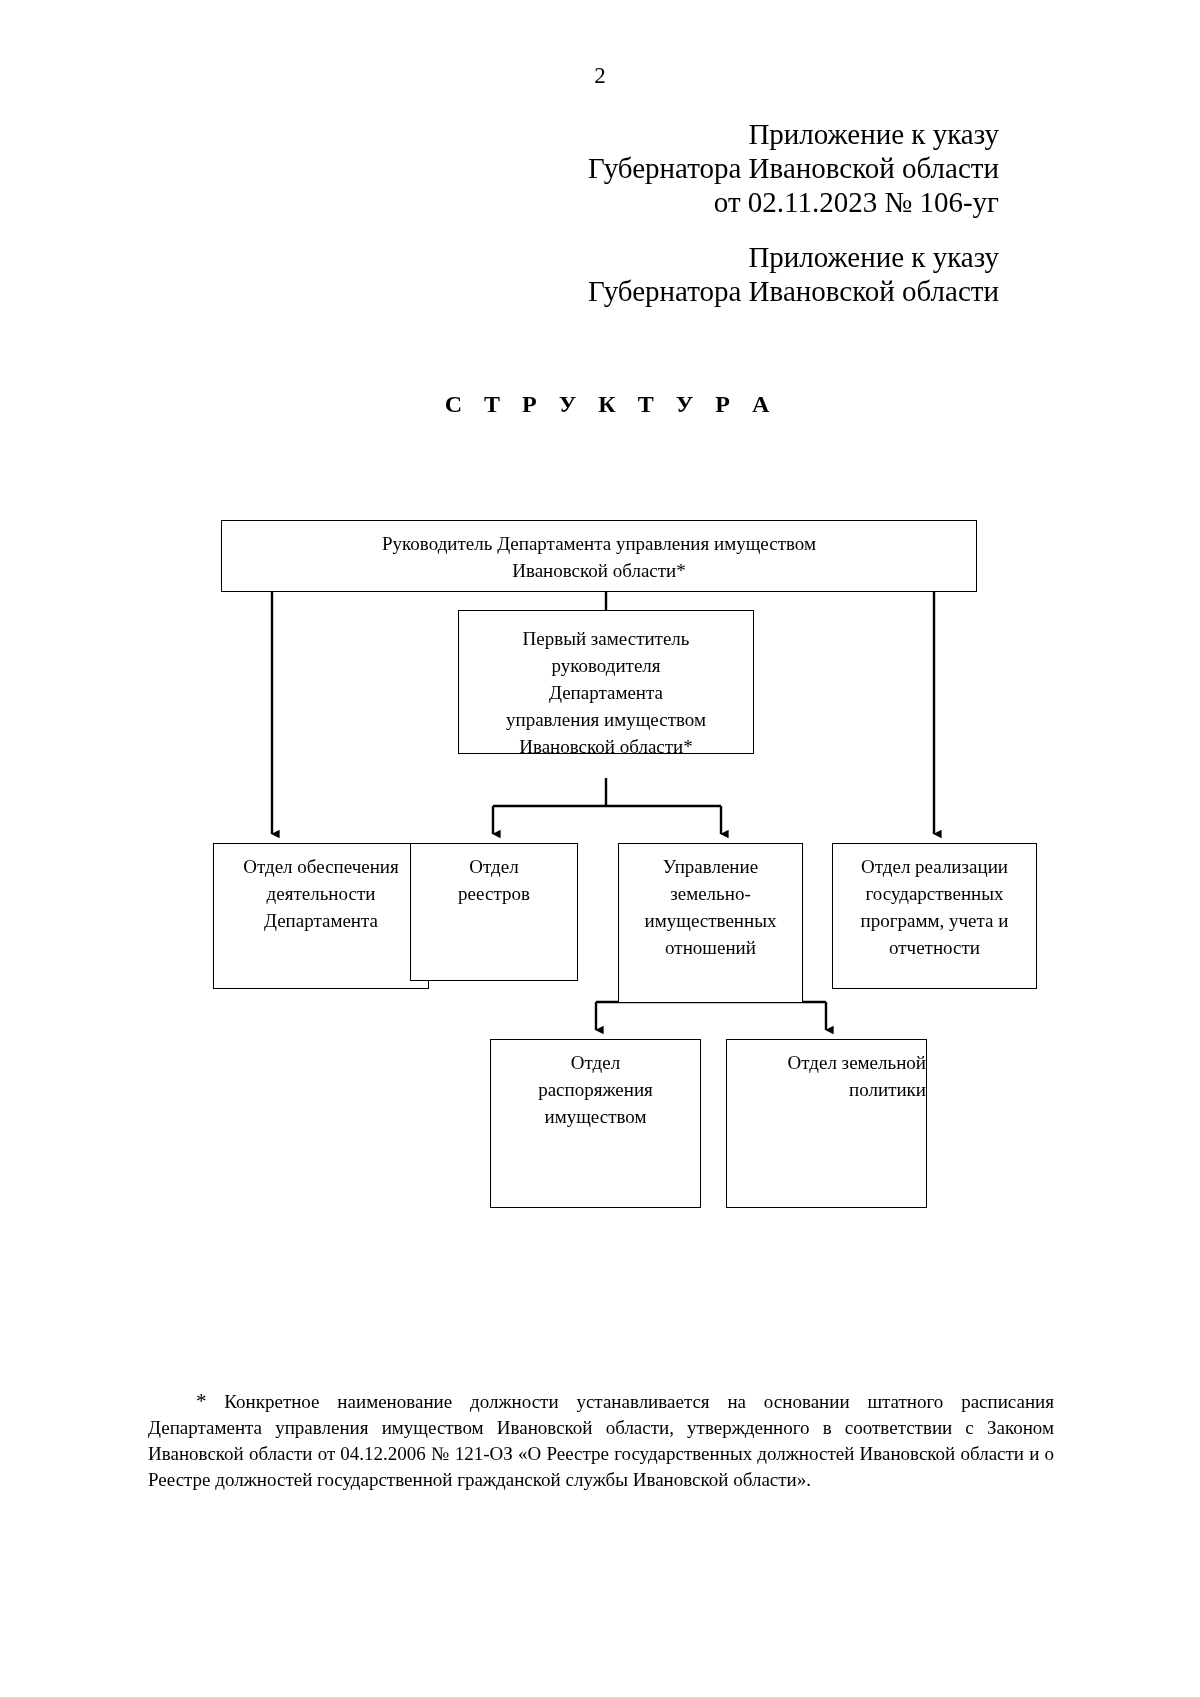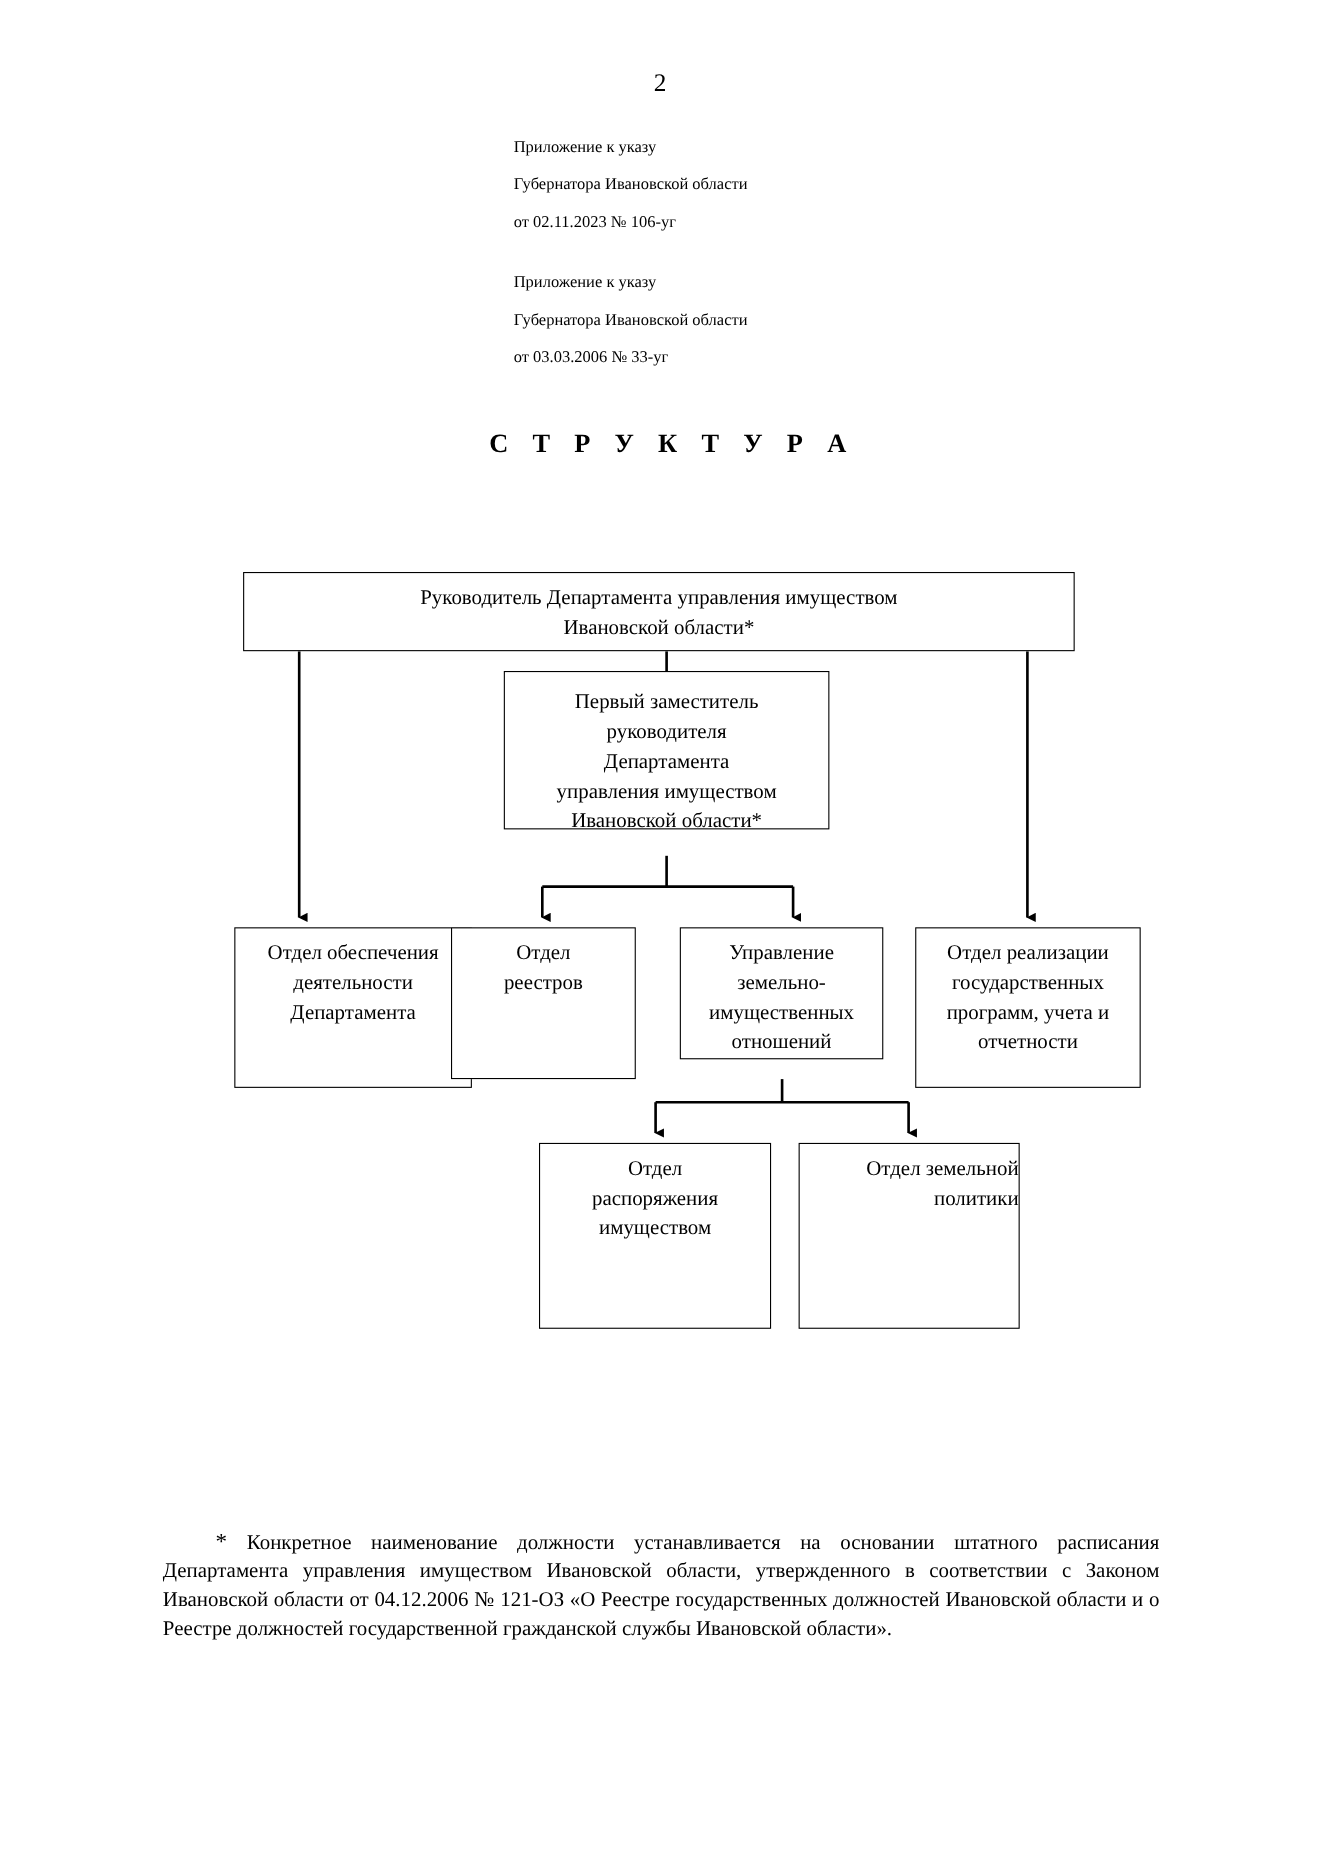--- a/index.html
+++ b/index.html
@@ -25,24 +25,24 @@
     position: absolute;
     top: 62px;
     left: 0;
     width: 1200px;
     text-align: center;
     font-size: 23px;
     line-height: 28px;
   }
   .appendix-block {
     position: absolute;
-    right: 213px;
+    right: 201px;
     width: 520px;
-    text-align: left;
-    font-size: 15px;
+    text-align: right;
+    font-size: 29px;
     line-height: 34px;
   }
   .appendix-1 { top: 117px; }
   .appendix-2 { top: 240px; }
   .appendix-block div { white-space: nowrap; }
 
   
   .doc-title {
     position: absolute;
     left: 0;
@@ -84,21 +84,21 @@
     pointer-events: auto;
   }
   .node.pad-top-14 { padding-top: 14px; }
   .node .ln { display: block; white-space: nowrap; }
 
   
   #node-head      { left: 221px;  top: 520px;  width: 756px; height: 72px;  }
   #node-deputy    { left: 458px;  top: 610px;  width: 296px; height: 144px; text-align: center; }
   #node-support   { left: 173px;  top: 843px;  width: 216px; height: 146px; margin-left: 40px; }
   #node-registry  { left: 410px;  top: 843px;  width: 168px; height: 138px; }
-  #node-landmgmt  { left: 618px;  top: 843px;  width: 185px; height: 120px; }
+  #node-landmgmt  { left: 618px;  top: 843px;  width: 185px; height: 160px; }
   #node-programs  { left: 832px;  top: 843px;  width: 205px; height: 146px; }
   #node-disposal  { left: 490px;  top: 1039px; width: 211px; height: 169px; }
   #node-landpol   { left: 726px;  top: 1039px; width: 201px; height: 169px; text-align: right; }
 
   .connectors { position: absolute; left: 0; top: 0; }
 
   
   .footnote {
     position: absolute;
     left: 148px;
@@ -124,21 +124,20 @@
 
   <div class="appendix-block appendix-1">
     <div>Приложение к указу</div>
     <div>Губернатора Ивановской области</div>
     <div>от 02.11.2023 № 106-уг</div>
   </div>
 
   <div class="appendix-block appendix-2">
     <div>Приложение к указу</div>
     <div>Губернатора Ивановской области</div>
-    <div>от 03.03.2006 № 33-уг</div>
   </div>
 
   <div class="doc-title title-word">С Т Р У К Т У Р А</div>
   <div class="doc-title title-sub">
   </div>
 
   <svg class="connectors" width="1200" height="1697" viewBox="0 0 1200 1697" aria-hidden="true">
     <defs>
       <marker id="arrow" markerWidth="9" markerHeight="9" refX="4.2" refY="7.6" orient="auto" markerUnits="userSpaceOnUse">
         <path d="M0,0 L8.4,0 L4.2,8.4 z" fill="#000000"></path>

